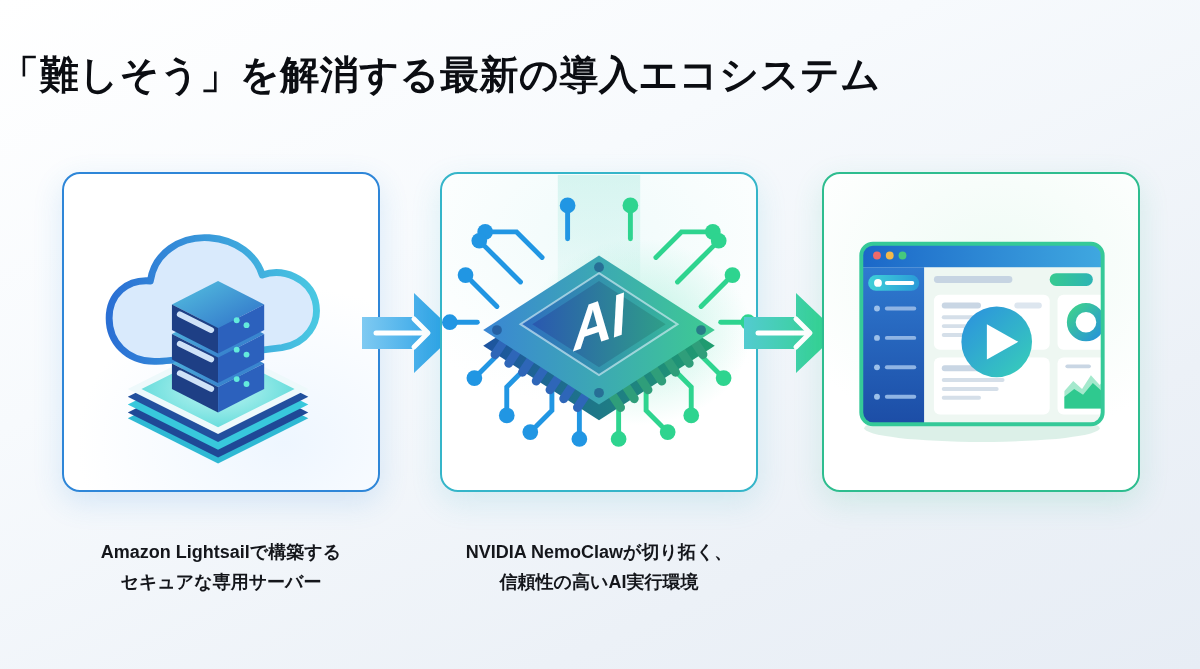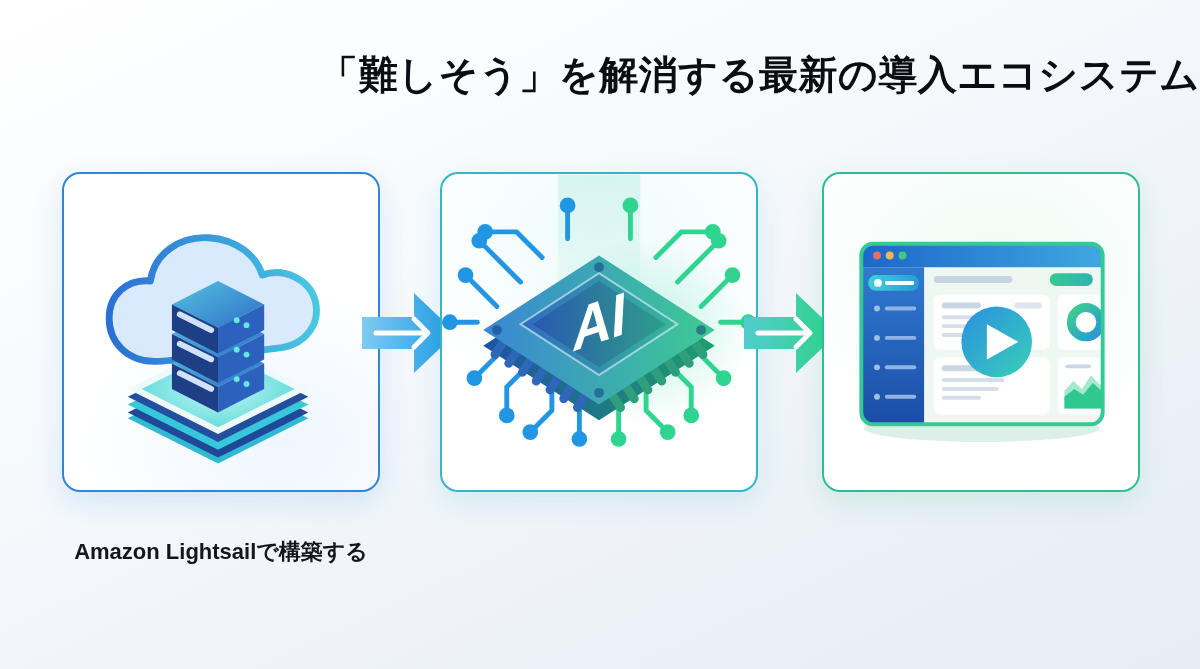--- a/index.html
+++ b/index.html
@@ -3,21 +3,21 @@
 <meta charset="utf-8">
 <style>
   html,body{margin:0;padding:0;}
   body{
     width:1200px;height:669px;overflow:hidden;
     font-family:"Liberation Sans","DejaVu Sans",sans-serif;
     background:linear-gradient(155deg,#ffffff 0%,#f7fafd 35%,#ecf1f7 75%,#e7edf5 100%);
   }
   .stage{position:absolute;top:0;left:0;width:1200px;height:669px;}
   .title{
-    position:absolute;top:48px;left:0;width:1200px;text-align:right;
+    position:absolute;top:48px;left:0;width:1200px;text-align:left;
     font-size:39px;font-weight:900;color:#0b0d12;letter-spacing:.5px;
   }
   .card{
     position:absolute;top:172px;width:318px;height:320px;border-radius:18px;
     background:#ffffff;box-sizing:border-box;
   }
   .card svg{position:absolute;top:0;left:0;width:100%;height:100%;}
   .card.c1{left:62px;border:2.5px solid #2e86d8;
     background:radial-gradient(120% 90% at 70% 85%, #eef6ff 0%, #ffffff 55%);
     box-shadow:0 10px 30px rgba(46,134,216,.16);}
@@ -25,21 +25,21 @@
     background:radial-gradient(120% 90% at 50% 20%, #f0fbfb 0%, #ffffff 60%);
     box-shadow:0 10px 30px rgba(53,181,201,.16);}
   .card.c3{left:822px;border:2.5px solid #2ebd8f;
     background:radial-gradient(120% 90% at 55% 30%, #effbf5 0%, #ffffff 60%);
     box-shadow:0 10px 30px rgba(46,189,143,.16);}
   .arrow{position:absolute;top:283px;width:96px;height:100px;}
   .arrow.a1{left:362px;}
   .arrow.a2{left:744px;}
   .caption{
     position:absolute;top:537px;width:380px;text-align:center;
-    font-size:22px;font-weight:700;color:#14161b;line-height:30px;
+    font-size:18px;font-weight:700;color:#14161b;line-height:30px;
   }
   .caption.k1{left:31px;}
   .caption.k2{left:409px;}
   .caption.k3{left:791px;}
 </style>
 </head>
 <body>
 
 <div class="stage">
 
@@ -334,17 +334,22 @@
           <circle cx="176" cy="170" r="36" fill="url(#s3play)"></circle>
           <polygon points="166,152 166,188 198,170" fill="#ffffff"></polygon>
         </g>
       </g>
       <rect x="38" y="70" width="246" height="184" rx="12" fill="none" stroke="#35c998" stroke-width="4"></rect>
     </svg>
   </div>
 
   <div class="caption k1">
     <div>Amazon Lightsailで構築する</div>
+    <div>セキュアな専用サーバー</div>
+  </div>
+  <div class="caption k2">
+    <div>NVIDIA NemoClawが切り拓く、</div>
+    <div>信頼性の高いAI実行環境</div>
   </div>
   <div class="caption k3">
   </div>
 
 </div>
 
 </body></html>

